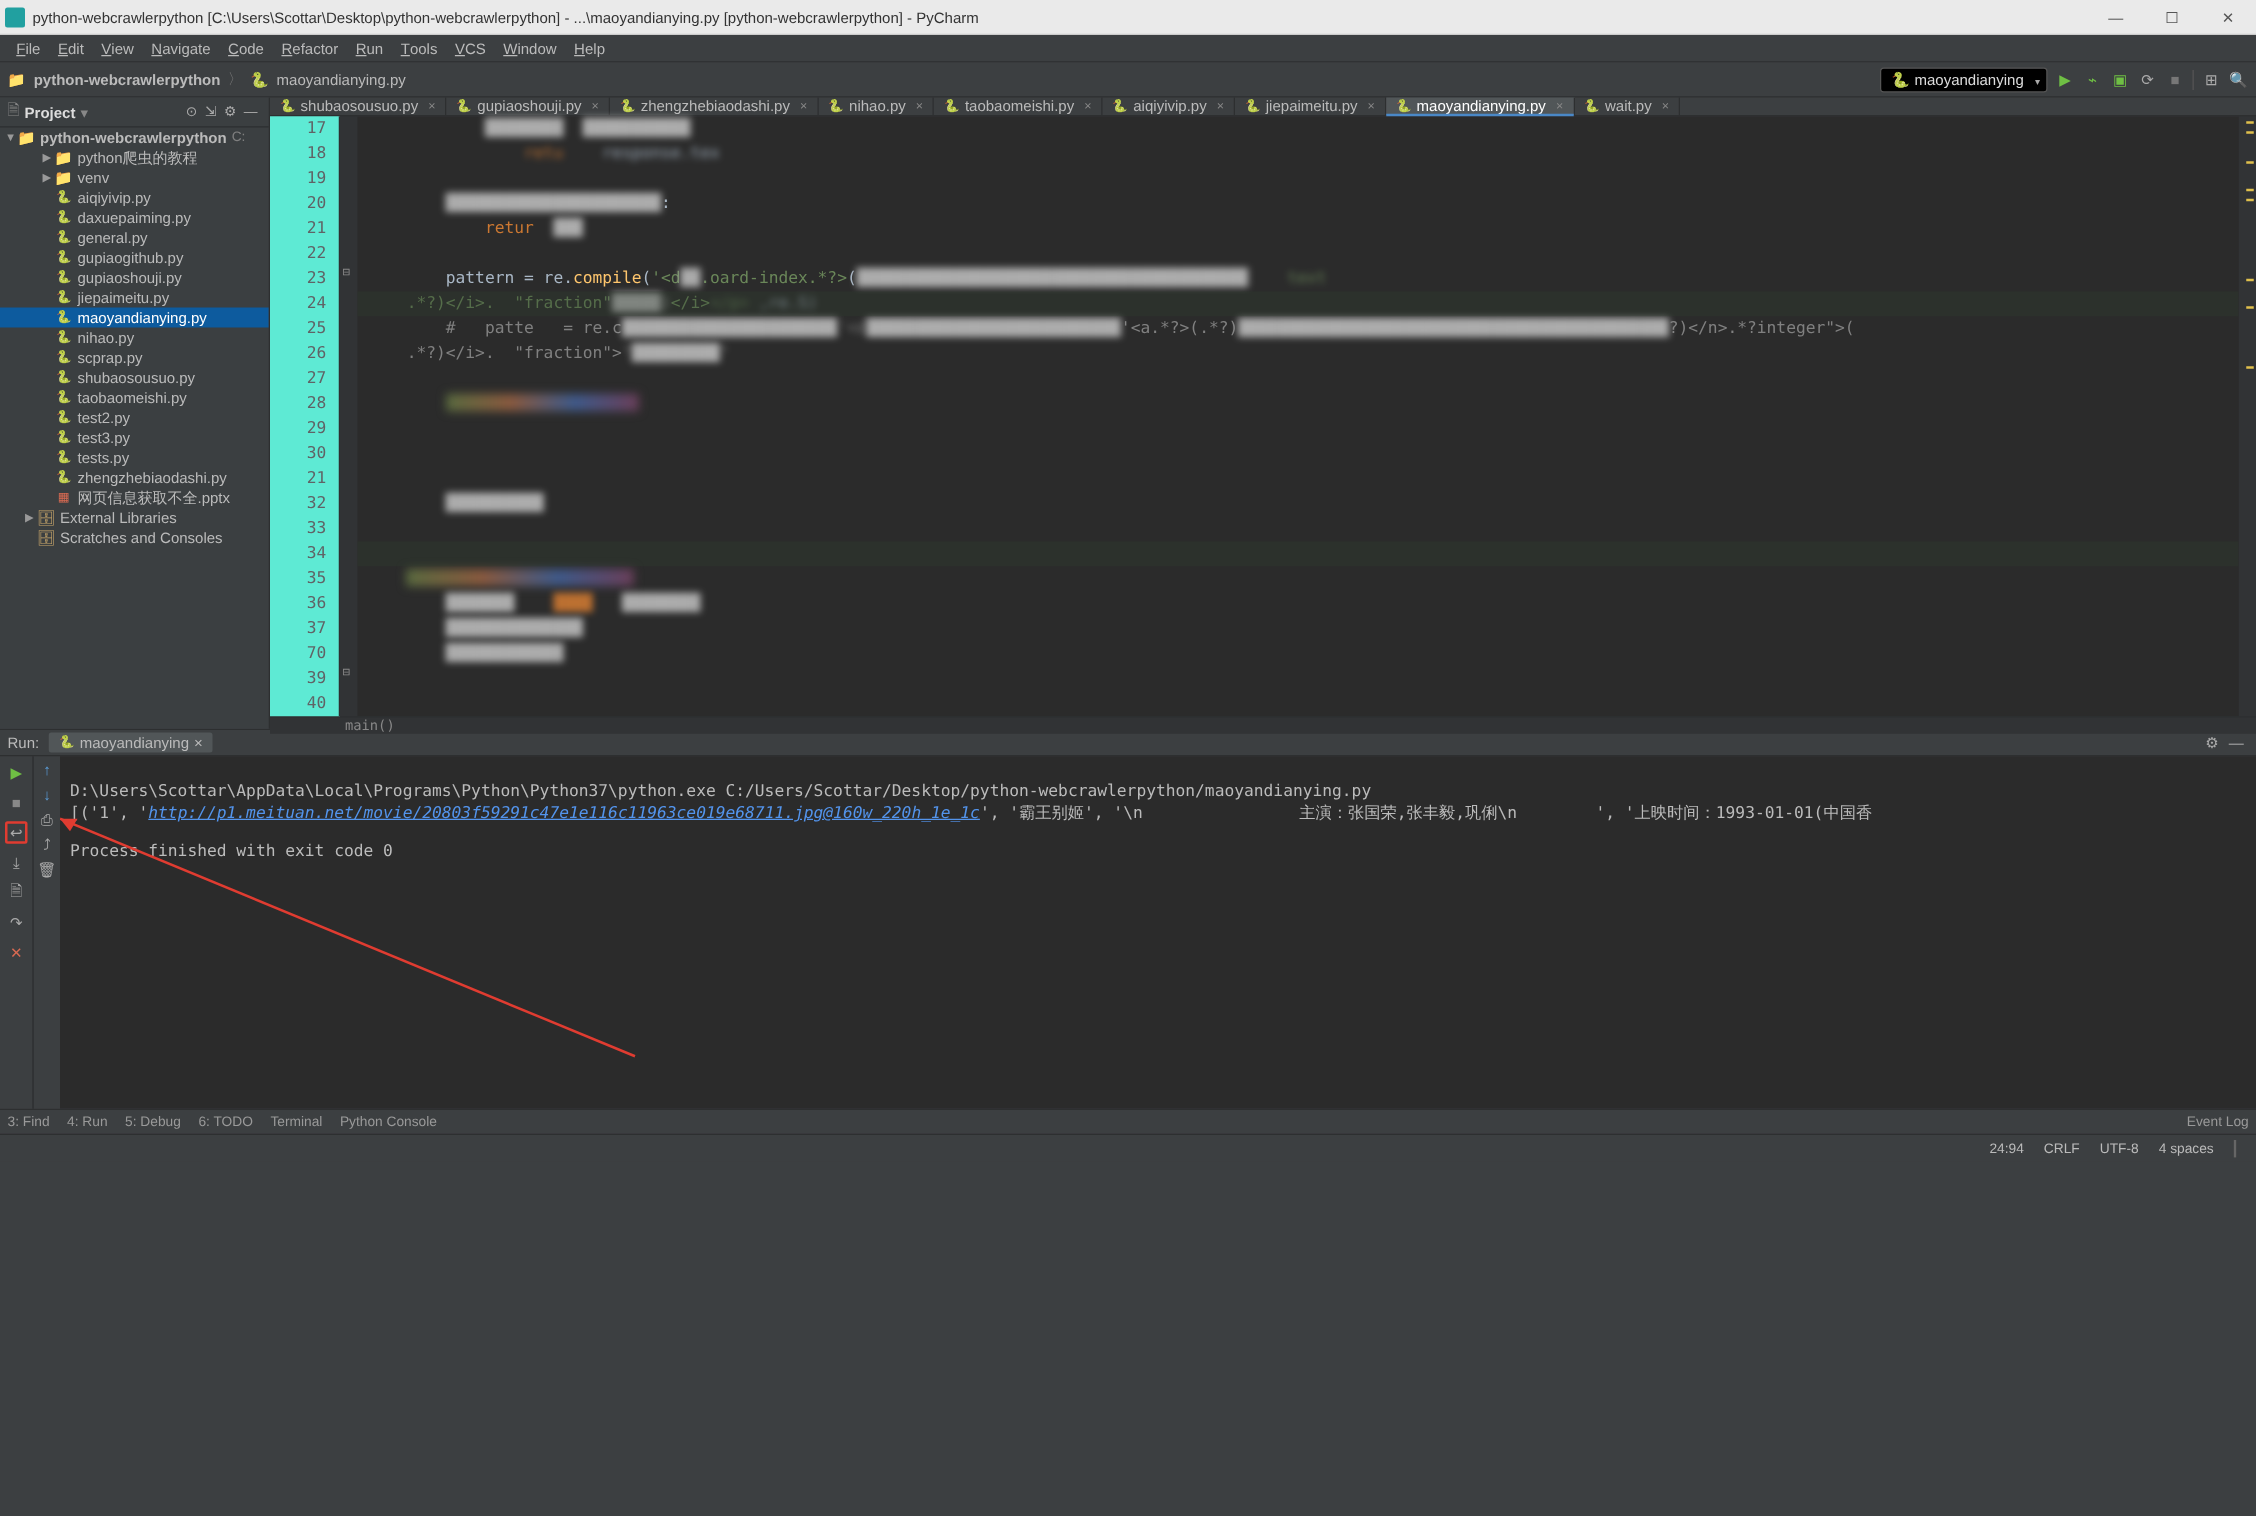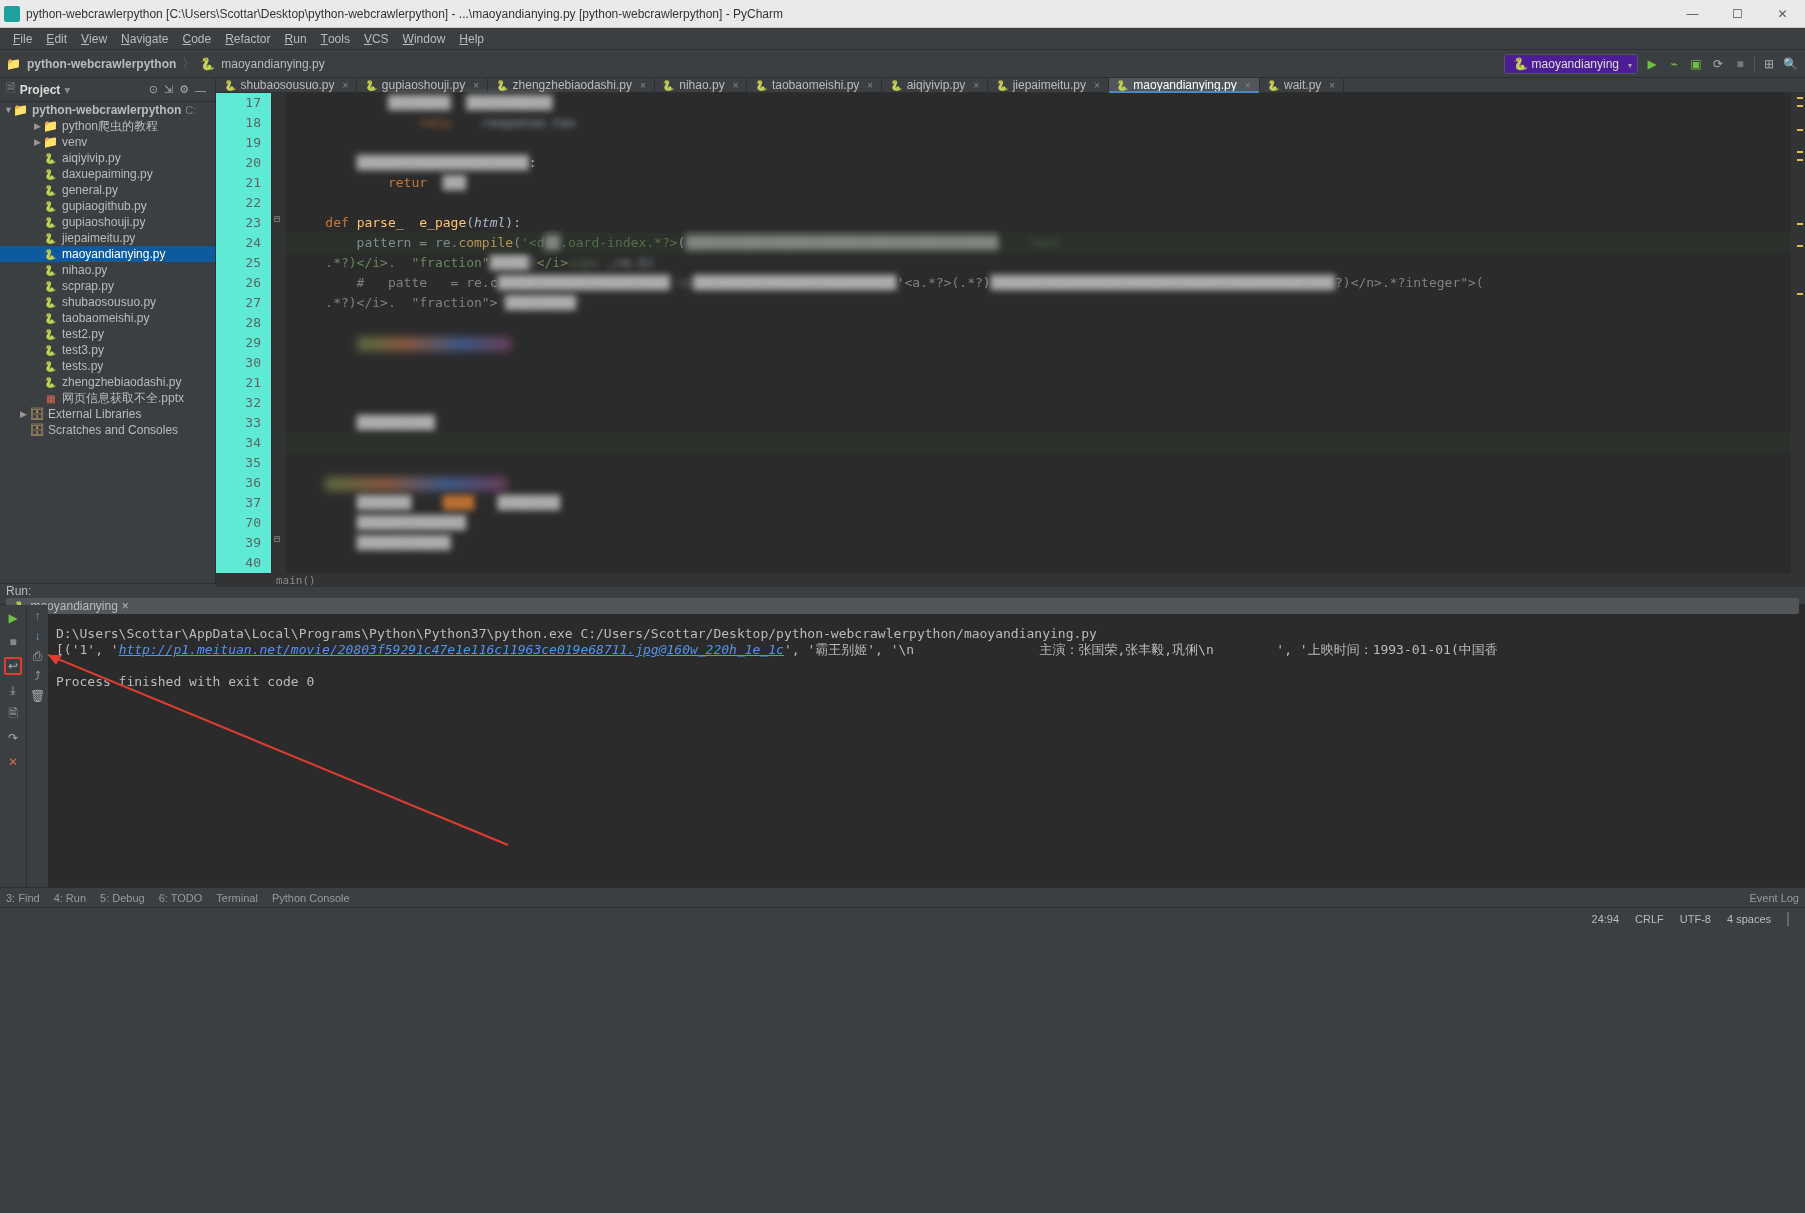--- a/index.html
+++ b/index.html
@@ -13,21 +13,21 @@
   
   .menubar { height: 22px; background: #3c3f41; display: flex; align-items: center; padding-left: 6px; border-bottom: 1px solid #2d2f30; }
   .menuitem { padding: 0 7px; font-size: 12px; color: #bbbbbb; height: 100%; display: flex; align-items: center; }
   .menuitem u { text-decoration: underline; }
   
   .navbar { height: 28px; background: #3c3f41; display: flex; align-items: center; padding: 0 6px; border-bottom: 1px solid #2d2f30; }
   .breadcrumb { display: flex; align-items: center; gap: 6px; flex: 1; }
   .breadcrumb .folder-icon { color: #c9a76b; }
   .breadcrumb .chev { color: #777; }
   .toolbar-right { display: flex; align-items: center; gap: 6px; }
-  .runconfig { background: #4c1d95; border: 1px solid #555; border-radius: 3px; padding: 2px 18px 2px 8px; position: relative; color: #ddd; }
+  .runconfig { background: #000000; border: 1px solid #555; border-radius: 3px; padding: 2px 18px 2px 8px; position: relative; color: #ddd; }
   .runconfig .tri { position: absolute; right: 5px; top: 6px; font-size: 8px; color: #aaa; }
   .tb-icon { width: 16px; height: 16px; display: flex; align-items: center; justify-content: center; }
   .icon-play { color: #6fbf44; }
   .icon-debug { color: #6fbf44; }
   .icon-stop { color: #777; }
   .icon-search { color: #aaa; }
   
   .main { display: flex; height: 505px; }
   
   .proj { width: 216px; background: #3b3f41; border-right: 1px solid #2d2f30; display: flex; flex-direction: column; position: relative; }
@@ -66,21 +66,21 @@
   .param { color: #a9b7c6; font-style: italic; }
   .str { color: #6a8759; }
   .cmt { color: #808080; }
   .obj { color: #a9b7c6; }
   .blur { filter: blur(3px); opacity: 0.9; }
   .blur-blk { display: inline-block; background: linear-gradient(90deg, #5a6b3f, #8a5a3f, #3f5a8a, #6b3f5a); filter: blur(4px); height: 14px; vertical-align: middle; }
   .minimap { width: 14px; background: #313335; position: relative; }
   .minimap .mark { position: absolute; right: 2px; width: 6px; height: 2px; }
   .breadpath { height: 18px; background: #313335; color: #888; font-family: Consolas, monospace; font-size: 11px; padding-left: 60px; display: flex; align-items: center; border-top: 1px solid #2d2f30; }
   
-  .run-tabbar { height: 22px; background: #3c3f41; display: flex; border-top: 1px solid #2d2f30; border-bottom: 1px solid #2d2f30; padding: 0 6px; flex-direction: column; }
+  .run-tabbar { height: 22px; background: #3c3f41; display: flex; align-items: center; border-top: 1px solid #2d2f30; border-bottom: 1px solid #2d2f30; padding: 0 6px; }
   .run-tabbar .runlabel { color: #bbb; margin-right: 8px; }
   .run-tabbar .runtab { display: flex; align-items: center; gap: 4px; background: #515658; padding: 1px 8px; border-radius: 2px; }
   .run-tabbar .runtab .pyico { color: #8fb573; font-size: 10px; }
   .run-tabbar .spacer { flex: 1; }
   .run-tabbar .hicon { color: #aaa; padding: 0 4px; }
   .runpanel { display: flex; height: 282px; background: #2b2b2b; }
   .run-left { width: 26px; background: #3c3f41; display: flex; flex-direction: column; align-items: center; padding-top: 4px; gap: 6px; }
   .run-left .ricon { width: 18px; height: 18px; display: flex; align-items: center; justify-content: center; }
   .run-left .ricon.highlight { border: 2px solid #e03c31; border-radius: 2px; }
   .run-left2 { width: 22px; background: #3c3f41; display: flex; flex-direction: column; align-items: center; padding-top: 4px; gap: 6px; border-left: 1px solid #2d2f30; }
@@ -354,21 +354,20 @@
           <div class="fold" style="top: 120px;">⊟</div>
           <div class="fold" style="top: 440px;">⊟</div>
         </div>
       <div class="code" id="code">
           <div class="line"><span>            </span><span class="blur">████████  ███████████</span></div>
           <div class="line"><span>                </span><span class="kw blur">retu</span><span>    </span><span class="obj blur">response.tex</span></div>
           <div class="line"></div>
           <div class="line"><span>        </span><span class="blur">██████████████████████</span><span class="obj">:</span></div>
           <div class="line"><span>            </span><span class="kw">retur</span><span>  </span><span class="blur">███</span></div>
           <div class="line"></div>
-          <div class="line"><span>    </span><span class="kw">def </span><span class="fn">parse_</span><span class="blur">  </span><span class="fn">e_page</span><span class="obj">(</span><span class="param">html</span><span class="obj">)</span><span class="obj">:</span></div>
           <div class="line"><span class="obj">        pattern</span><span class="obj"> = re.</span><span class="fn">compile</span><span class="obj">(</span><span class="str">'&lt;d</span><span class="blur">██</span><span class="str">.oard-index.*?&gt;</span><span class="obj">(</span><span class="blur">████████████████████████████████████████</span><span class="str blur">    text</span></div>
           <div class="line"><span class="str">    .*?)&lt;/i&gt;.</span><span>  </span><span class="str">"fraction"</span><span class="blur">█████)</span><span class="str">&lt;/i&gt;</span><span class="str blur">&lt;/p&gt;</span><span class="obj blur"> ,re.S)</span></div>
           <div class="line"><span class="cmt">        #   patte</span><span>  </span><span class="cmt"> = re.c</span><span class="blur">██████████████████████</span><span class="cmt blur">'&lt;d</span><span class="blur">██████████████████████████</span><span class="cmt">'&lt;a.*?&gt;(.*?)</span><span class="blur">████████████████████████████████████████████</span><span class="cmt">?)&lt;/n&gt;.*?integer"&gt;(</span></div>
           <div class="line"><span class="cmt">    .*?)&lt;/i&gt;.</span><span>  </span><span class="cmt">"fraction"&gt;</span><span class="blur">'█████████'</span></div>
           <div class="line"></div>
           <div class="line"><span>        </span><span class="blur-blk" style="width: 154px;"></span></div>
           <div class="line"></div>
           <div class="line"></div>
           <div class="line"></div>
           <div class="line"><span>        </span><span class="blur">██████████</span></div>

